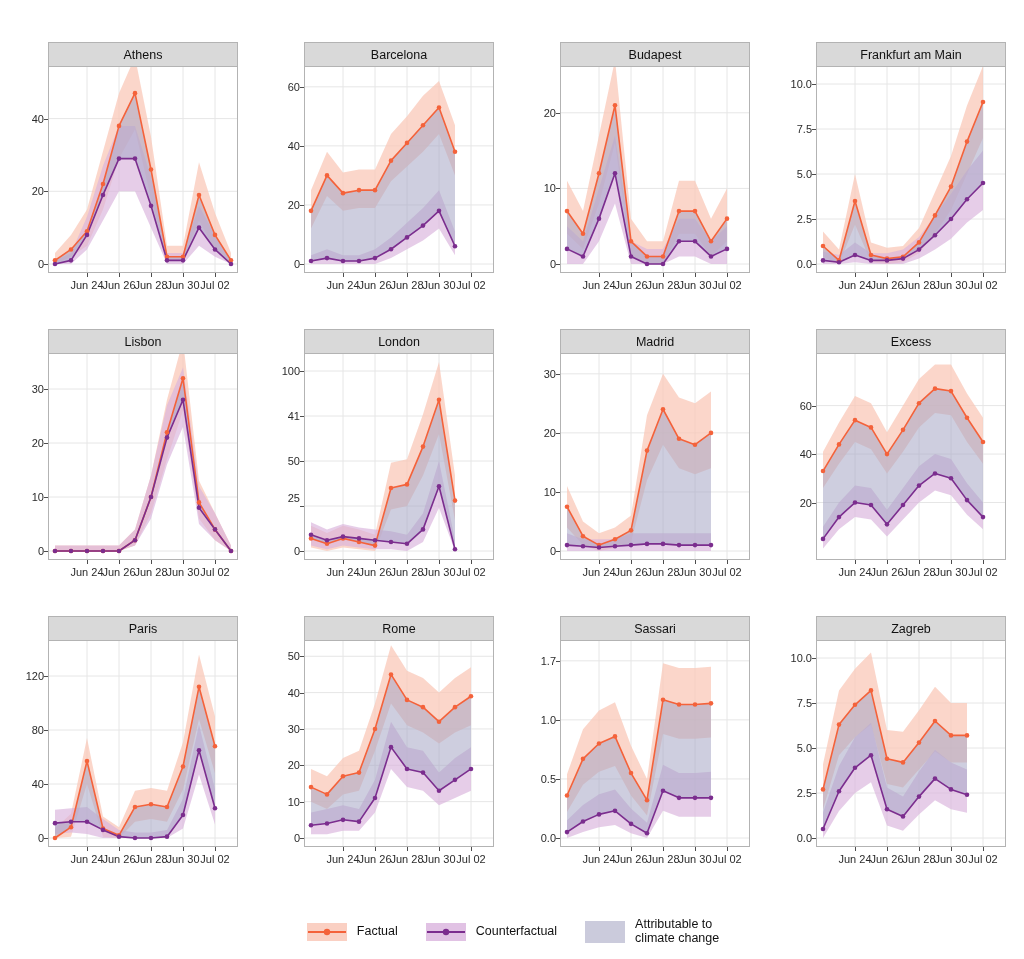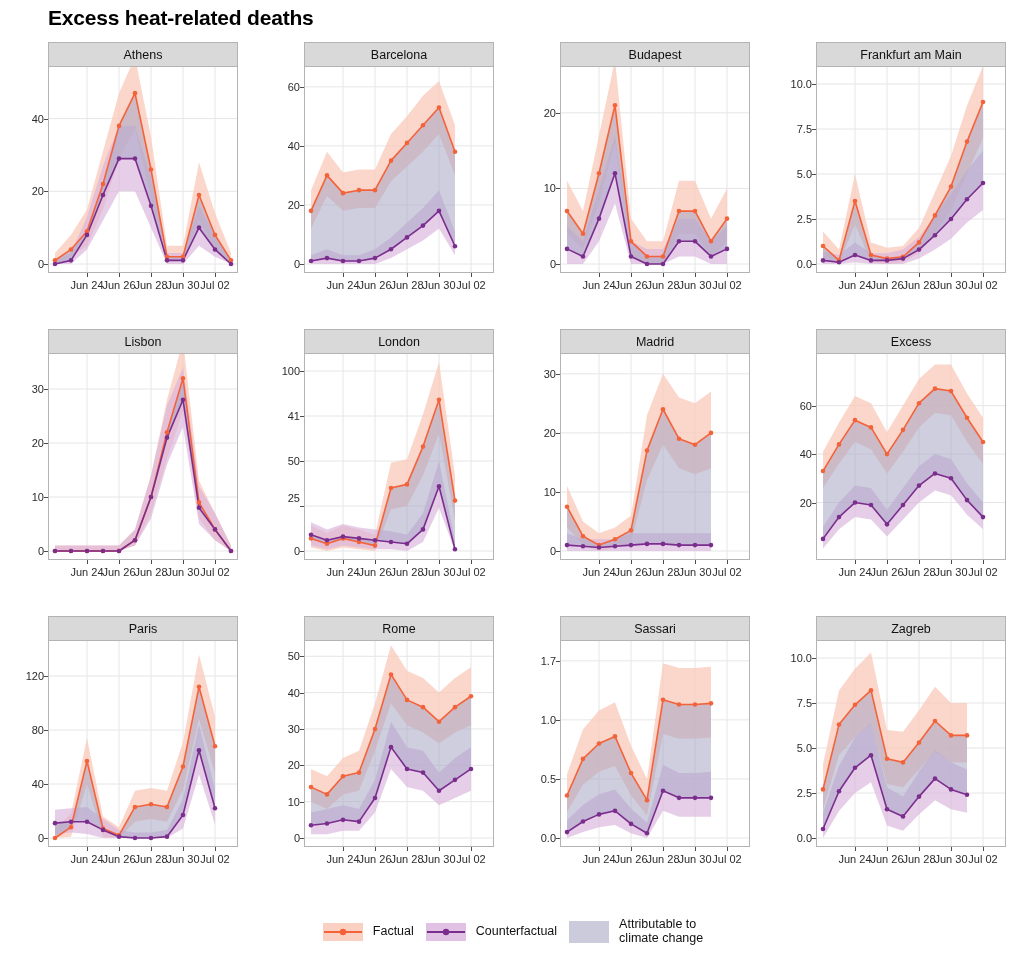--- a/index.html
+++ b/index.html
@@ -38,31 +38,30 @@
   .tick-y{position:absolute;left:44px;width:4px;height:1px;background:#4d4d4d;}
   .xlab{
     position:absolute;font-size:11px;color:#2b2b2b;
     transform:translateX(-50%);white-space:nowrap;
   }
   .tick-x{position:absolute;width:1px;height:4px;background:#4d4d4d;}
   .legend{
     position:absolute;left:0;top:905px;width:1024px;height:54px;
     display:flex;align-items:center;justify-content:center;gap:0px;
   }
-  .legend-inner{display:flex;align-items:center;gap:10px;}
+  .legend-inner{display:flex;align-items:center;gap:26px;}
   .leg-item{display:flex;align-items:center;gap:8px;font-size:12.5px;color:#111;}
   .leg-key{width:44px;height:30px;position:relative;}
   .leg-key svg{display:block;}
   .leg-lines{line-height:1.1;}
 </style>
 </head>
 <body>
 
 <div id="root">
-  <div class="title">Excess heat-related deaths</div>
 
   <div class="grid">
       <div class="panel">
         <div class="strip">Athens</div>
         <div class="plotbox">
           <svg viewBox="0 0 188 205" preserveAspectRatio="none">
             <line x1="0" x2="188" y1="197" y2="197" stroke="#e6e6e6" stroke-width="1"></line>
             <line x1="0" x2="188" y1="124.30769230769232" y2="124.30769230769232" stroke="#e6e6e6" stroke-width="1"></line>
             <line x1="0" x2="188" y1="51.615384615384606" y2="51.615384615384606" stroke="#e6e6e6" stroke-width="1"></line>
             <line y1="0" y2="205" x1="38" x2="38" stroke="#e6e6e6" stroke-width="1"></line>

